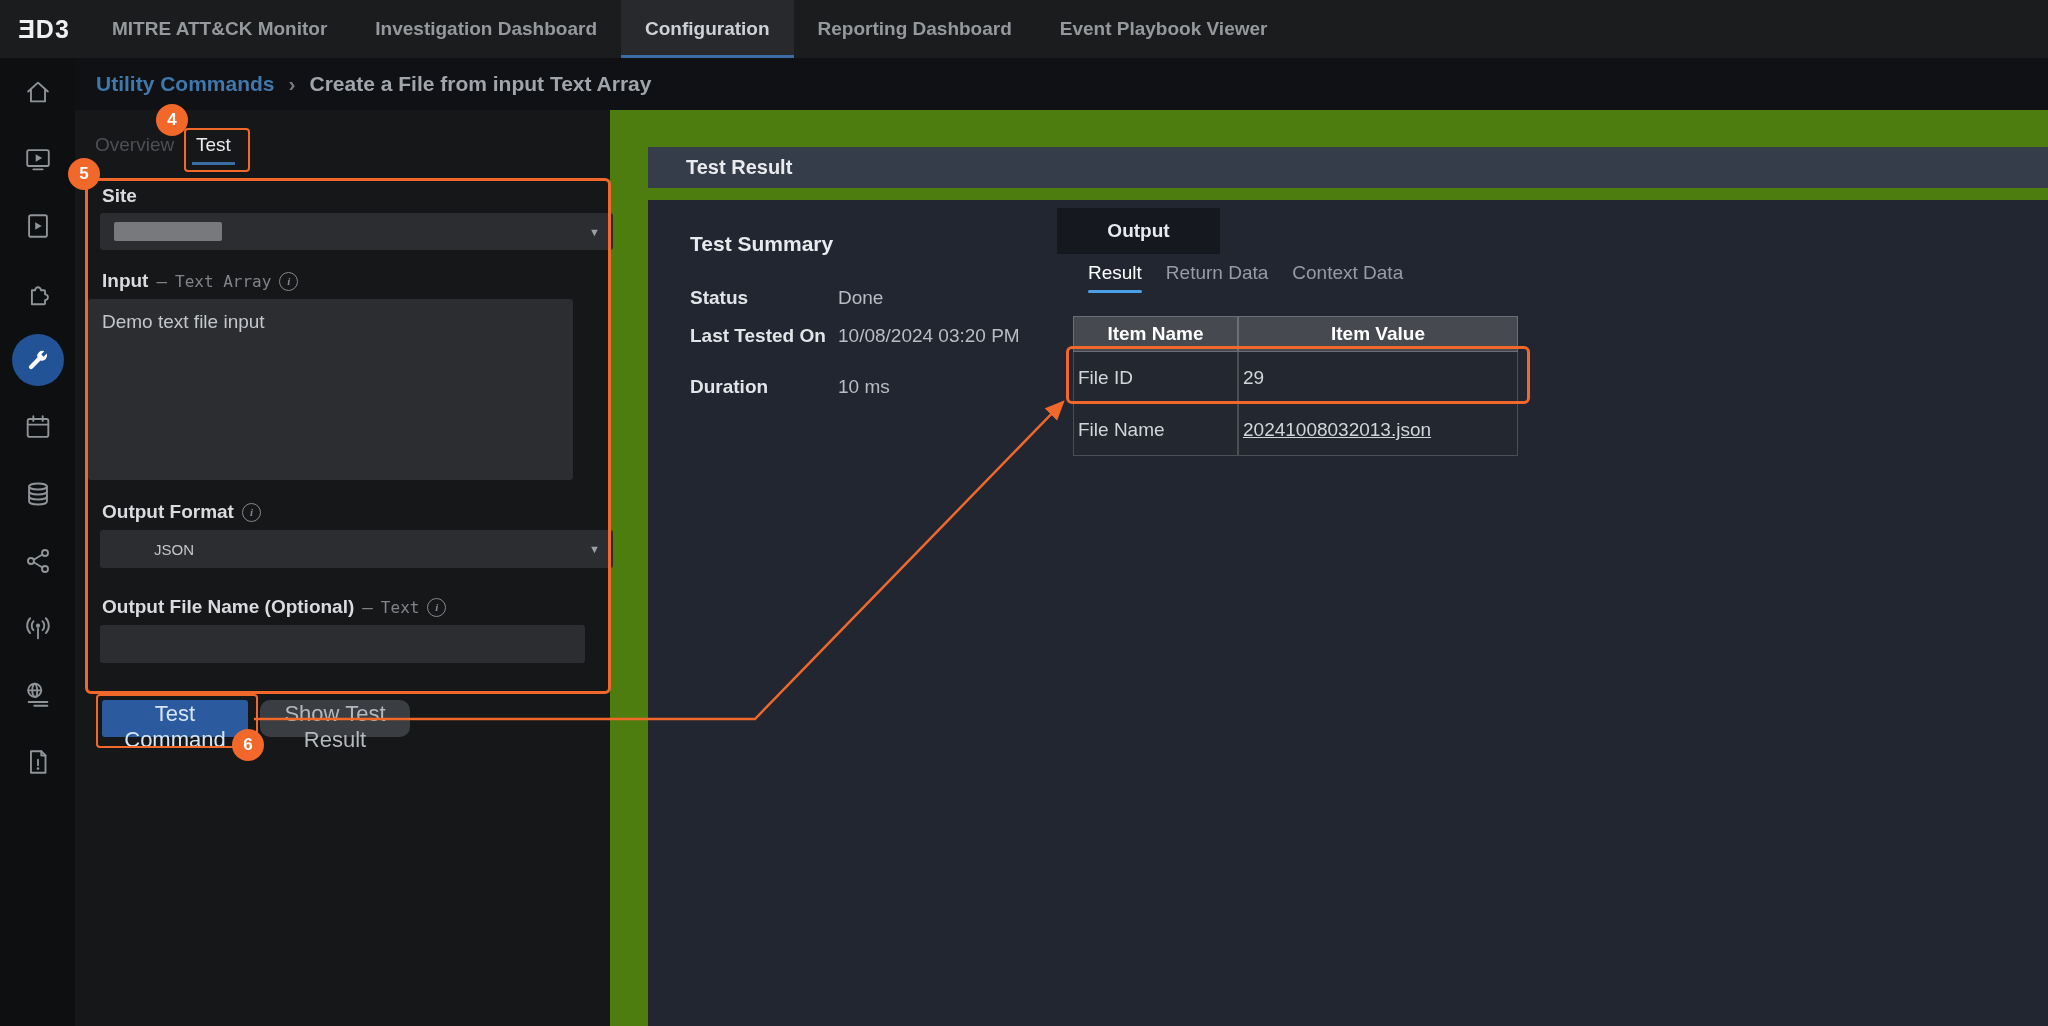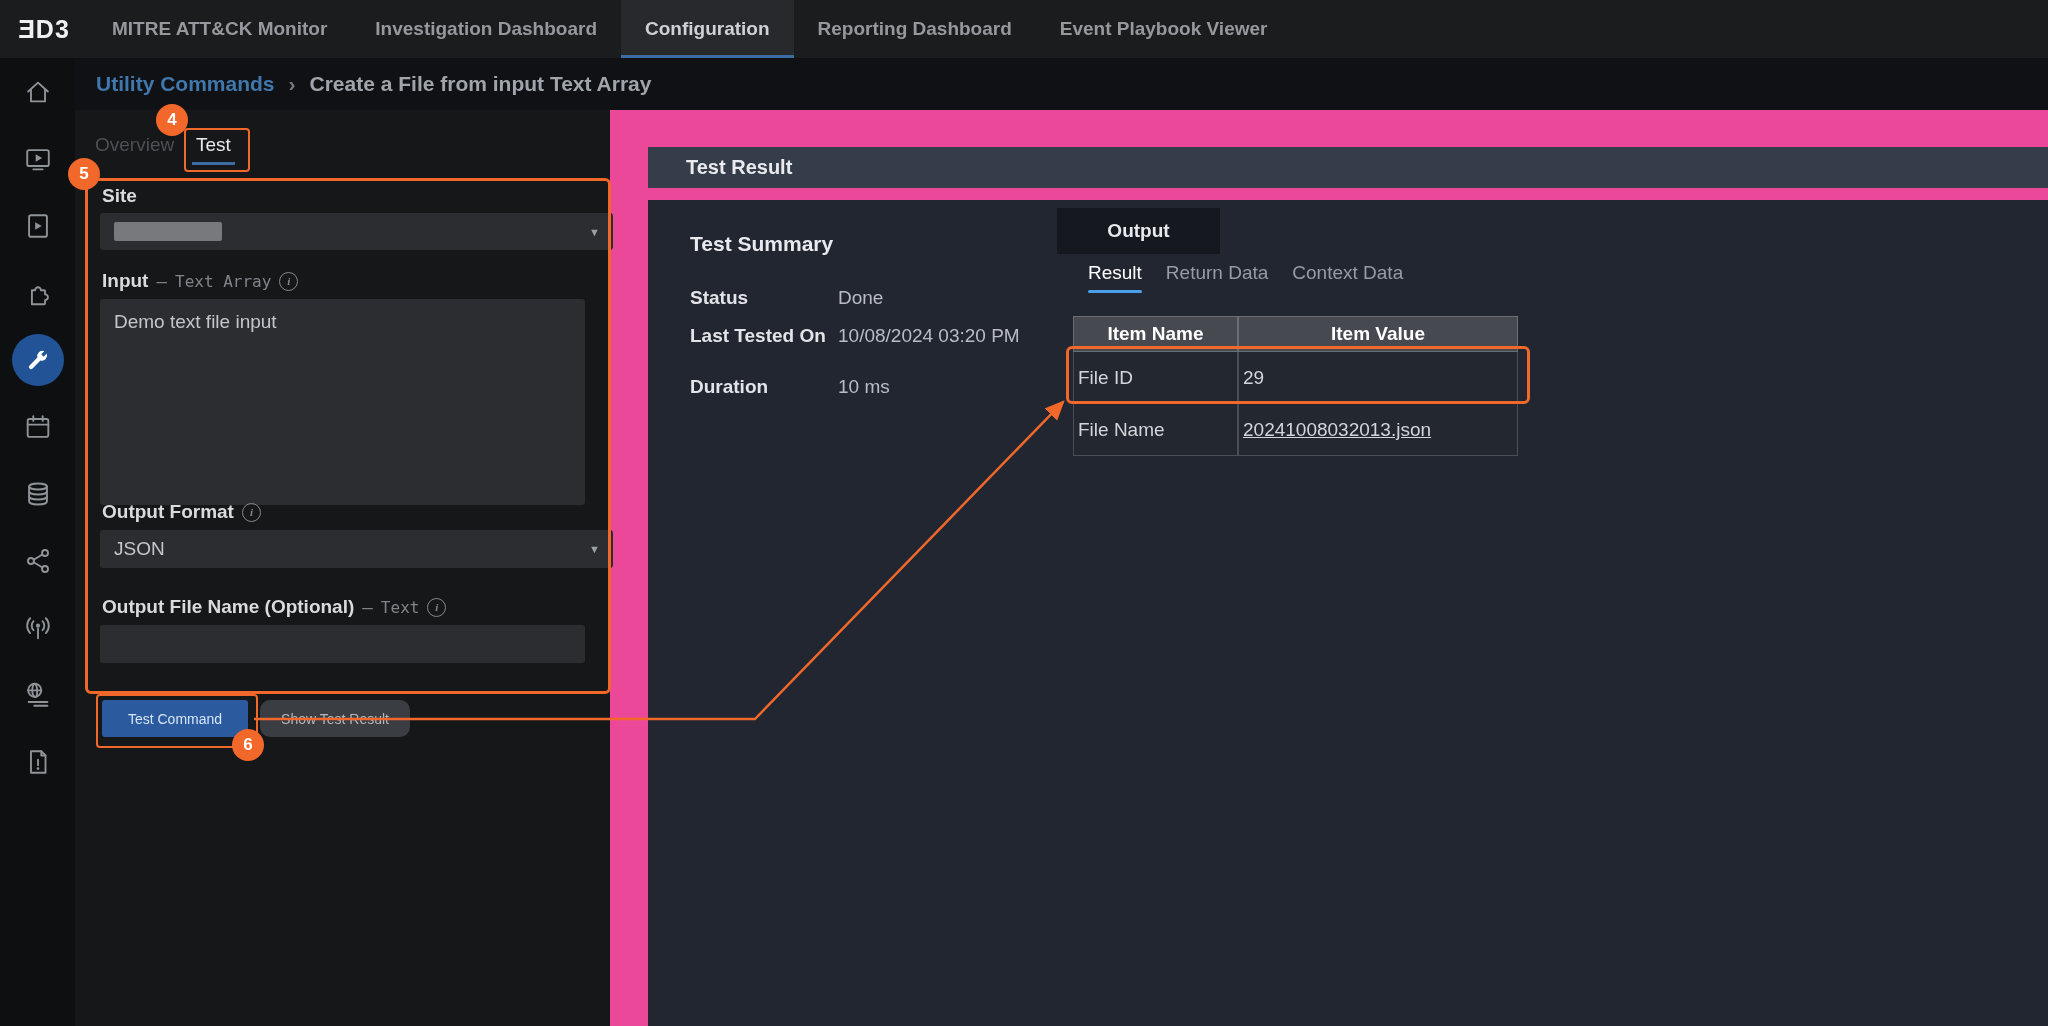--- a/index.html
+++ b/index.html
@@ -1,17 +1,17 @@
 <!DOCTYPE html>
 <html><head>
 <meta charset="utf-8">
 <style>
   html,body{margin:0;padding:0;}
   body{width:2048px;height:1026px;background:#0c0d0f;font-family:"Liberation Sans",sans-serif;overflow:hidden;}
-  .screen{position:relative;width:2048px;height:1026px;background:#ec4899;overflow:hidden;}
+  .screen{position:relative;width:2048px;height:1026px;background:#4d7c0f;overflow:hidden;}
 
   
   .topnav{position:absolute;top:0;left:0;right:0;height:58px;background:#1b1c1e;display:flex;align-items:stretch;z-index:10;}
   .logo{width:88px;display:flex;align-items:center;justify-content:center;font-size:25px;font-weight:bold;color:#eef0f2;letter-spacing:1px;}
   .nav-items{display:flex;align-items:stretch;}
   .nav-item{display:flex;align-items:center;padding:16px 24px;font-size:19px;font-weight:600;color:#95989c;cursor:pointer;}
   .nav-item.active{background:#28292c;color:#ced1d5;box-shadow:inset 0 -3px 0 #3c6ca6;}
 
   
   .breadcrumb-bar{position:absolute;top:58px;left:75px;right:0;height:52px;background:#101114;display:flex;align-items:center;gap:14px;padding-left:21px;z-index:5;}
@@ -30,25 +30,25 @@
   .left-panel{position:absolute;left:75px;top:110px;width:535px;bottom:0;background:#161719;z-index:4;}
   .tab-overview{position:absolute;left:20px;top:24px;font-size:19px;color:#4c4f54;cursor:pointer;}
   .tab-test{position:absolute;left:121px;top:24px;font-size:19px;color:#e8eaec;cursor:pointer;}
   .tab-test::after{content:"";position:absolute;left:-4px;right:-4px;bottom:-9px;height:3px;background:#3c6ca6;}
   .field-label{position:absolute;display:flex;align-items:center;gap:8px;font-size:19px;font-weight:bold;color:#d9dbde;}
   .hint-dash{color:#80848a;font-weight:normal;}
   .hint-mono{font-family:"DejaVu Sans Mono",monospace;font-size:16px;font-weight:normal;color:#80848a;}
   .info{display:inline-flex;width:17px;height:17px;border:1.5px solid #85888e;border-radius:50%;color:#85888e;font-size:11px;align-items:center;justify-content:center;font-family:"Liberation Serif",serif;font-style:italic;font-weight:bold;}
   .dropdown{position:absolute;background:#2b2d30;border-radius:3px;display:flex;align-items:center;padding:0 14px;cursor:pointer;}
   .dropdown .caret{position:absolute;right:13px;color:#9ba0a6;font-size:11px;}
-  .dropdown-value{color:#c3c6ca;font-size:19px;}
+  .dropdown-value{color:#c3c6ca;font-size:15px;margin-left:40px;}
   .redacted{width:108px;height:19px;background:#77797d;border-radius:2px;}
   .textarea{position:absolute;background:#2b2d30;border:none;border-radius:3px;color:#c3c6ca;font-size:19px;font-family:"Liberation Sans",sans-serif;padding:12px 14px;resize:none;box-sizing:border-box;outline:none;}
   .text-input{position:absolute;background:#2b2d30;border:none;border-radius:3px;color:#c3c6ca;font-size:19px;padding:0 14px;box-sizing:border-box;outline:none;}
-  .btn{position:absolute;height:37px;border:none;border-radius:3px;font-size:14px;font-family:"Liberation Sans",sans-serif;cursor:pointer;}
+  .btn{position:absolute;height:37px;border:none;border-radius:3px;font-size:22px;font-family:"Liberation Sans",sans-serif;cursor:pointer;}
   .btn-primary{background:#2b5a9e;color:#d6e5f8;}
   .btn-secondary{background:#3a3d41;color:#b4b8bd;}
 
   
   .right-panel{position:absolute;left:648px;top:147px;right:0;bottom:0;z-index:4;}
   .rp-header{height:41px;background:#363d4a;display:flex;align-items:center;padding-left:38px;}
   .rp-title{font-size:20px;font-weight:bold;color:#e9ebee;}
   .rp-body{position:absolute;top:53px;left:0;right:0;bottom:0;background:#212631;}
   .summary-heading{position:absolute;left:42px;top:32px;font-size:21px;font-weight:bold;color:#e8eaee;}
   .summary-row{position:absolute;left:42px;display:flex;}
@@ -181,21 +181,21 @@
       <div class="redacted"></div>
       <span class="caret">▼</span>
     </div>
 
     <div class="field-label" style="left:27px;top:160px;">
       <span>Input</span>
       <span class="hint-dash">–</span>
       <span class="hint-mono">Text Array</span>
       <span class="info">i</span>
     </div>
-    <textarea class="textarea" style="left: 25px; top: 189px; width: 485px; height: 206px;">Demo text file input</textarea>
+    <textarea class="textarea" style="left: 13px; top: 189px; width: 485px; height: 181px;">Demo text file input</textarea>
 
     <div class="field-label" style="left:27px;top:391px;">
       <span>Output Format</span>
       <span class="info">i</span>
     </div>
     <div class="dropdown" style="left:25px;top:420px;width:485px;height:38px;">
       <span class="dropdown-value">JSON</span>
       <span class="caret">▼</span>
     </div>
 

